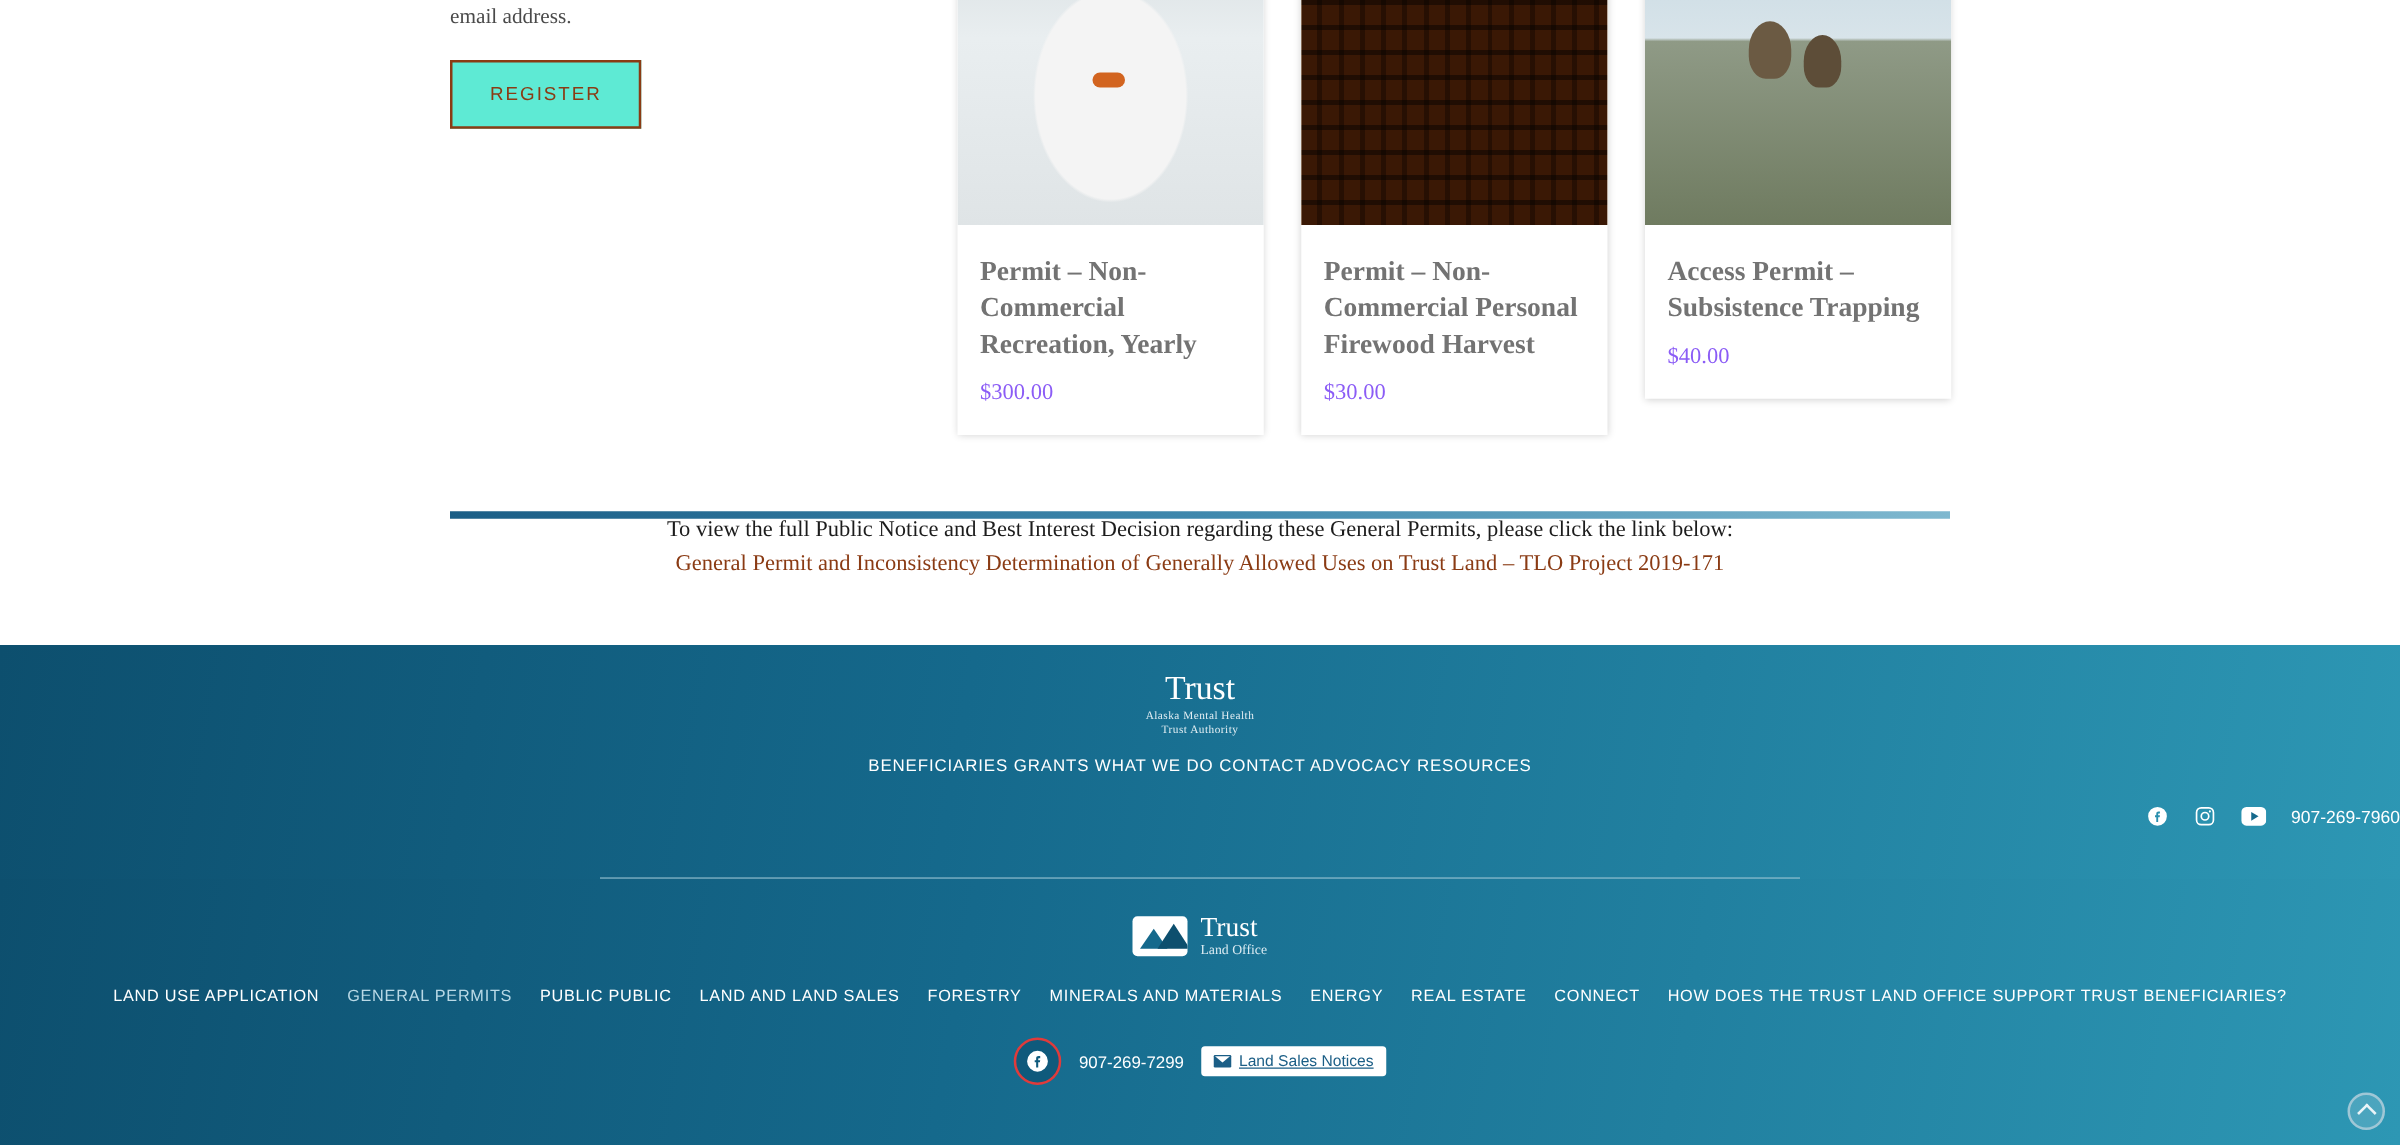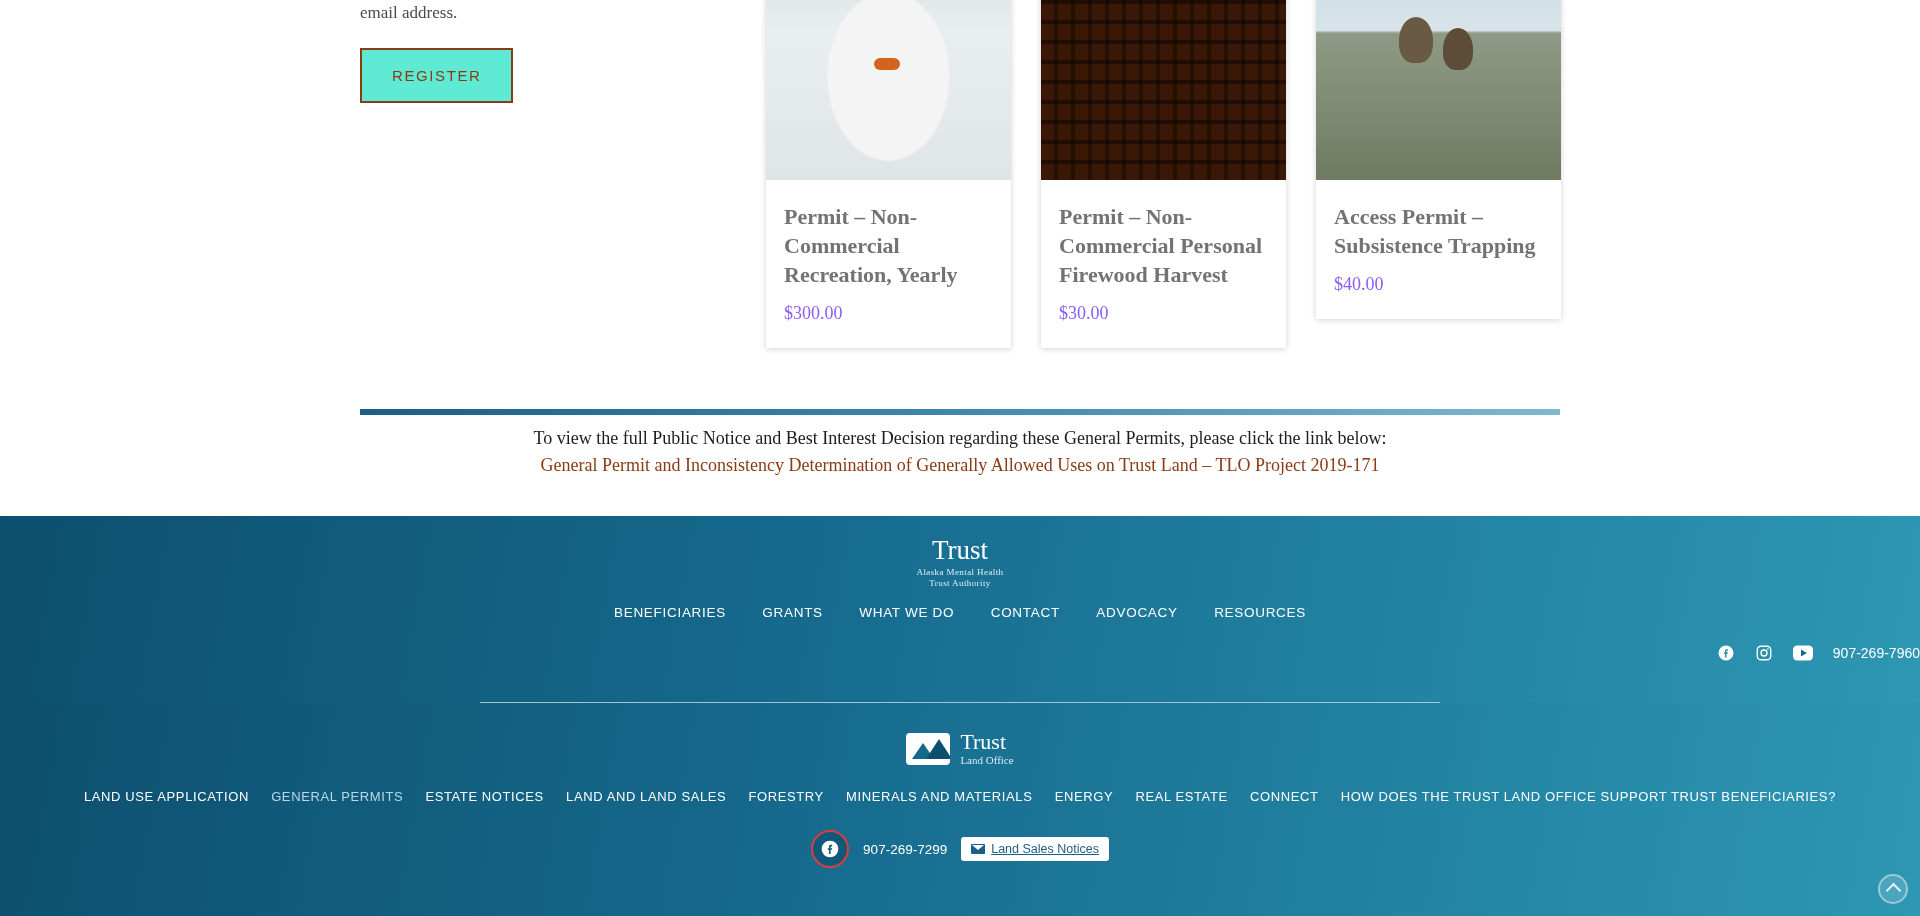--- a/index.html
+++ b/index.html
@@ -98,21 +98,21 @@
     content:""; position:absolute; left:52%; top:44%; width:30px; height:42px;
     background:#5d4d38; border-radius:50% 50% 40% 40%;
   }
 
   
   .notice-rule {
     position:absolute; left:360px; top:409px; width:1200px; height:6px;
     background: linear-gradient(90deg,#1b5e86 0%, #3f88ad 50%, #7fb8cf 100%);
   }
   .notice {
-    position:absolute; left:360px; top:428px; width:1200px;
+    position:absolute; left:360px; top:413px; width:1200px;
     text-align:center;
   }
   .notice-line {
     font-family:"Liberation Serif", serif;
     font-size:18px; color:#1c1c1c; margin:0 0 6px 0;
   }
   .notice-link {
     font-family:"Liberation Serif", serif;
     font-size:18px; color:#8a3b14; text-decoration:none; cursor:pointer;
   }
@@ -129,21 +129,21 @@
   }
   .trust-logo .t2 {
     font-family:"Liberation Serif", serif; font-size:9px; color:#e2eef3;
     line-height:11px; letter-spacing:0.4px; margin-top:3px;
   }
   .footer-nav {
     text-align:center; margin-top:16px;
     font-size:13.5px; letter-spacing:0.7px;
   }
   .footer-nav a {
-    color:#fff; text-decoration:none; margin:0 16px; cursor:pointer;
+    color:#fff; text-decoration:none; margin:0 0; cursor:pointer;
   }
   .footer-social {
     display:flex; justify-content:flex-end; align-items:center; gap:20px;
     margin-top:24px; font-size:14px;
   }
   .footer-social svg { display:block; }
   .divider {
     position:absolute; left:480px; top:702px; width:960px; height:1px;
     background:#9fc7d6;
   }
@@ -313,21 +313,21 @@
       <span class="tlo-mark"></span>
       <span class="tlo-words">
         <span class="l1" style="display:block">Trust</span>
         <span class="l2" style="display:block">Land Office</span>
       </span>
     </div>
 
     <div class="sub-nav">
       <a href="#">LAND USE APPLICATION</a>
       <a href="#" class="active">GENERAL PERMITS</a>
-      <a href="#">ESTATE NOTICES</a>
+      <a href="#">PUBLIC PUBLIC</a>
       <a href="#">LAND AND LAND SALES</a>
       <a href="#">FORESTRY</a>
       <a href="#">MINERALS AND MATERIALS</a>
       <a href="#">ENERGY</a>
       <a href="#">REAL ESTATE</a>
       <a href="#">CONNECT</a>
       <a href="#">HOW DOES THE TRUST LAND OFFICE SUPPORT TRUST BENEFICIARIES?</a>
     </div>
 
     <div class="sub-contact">

